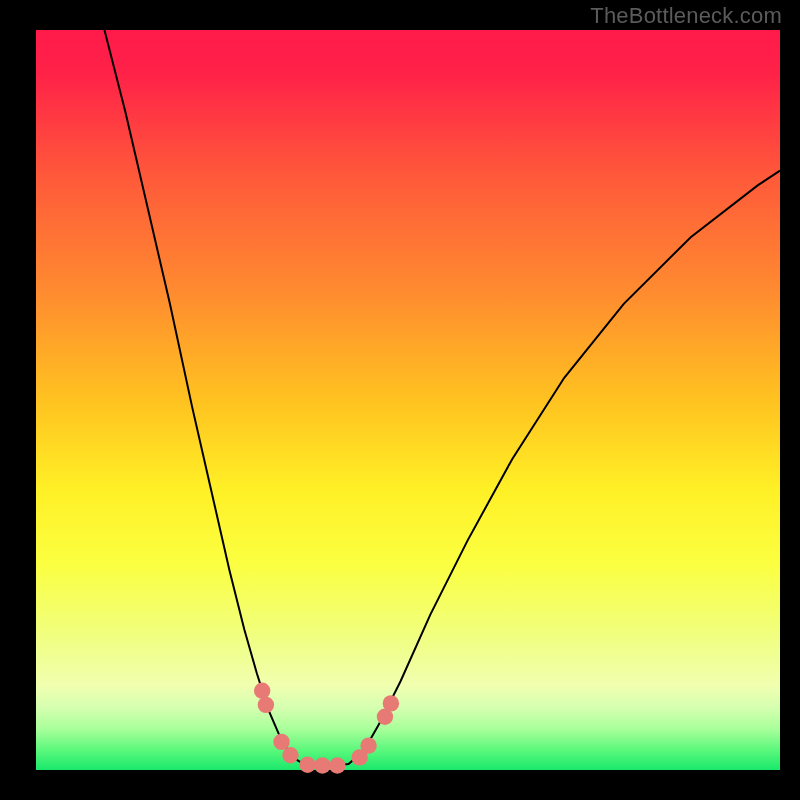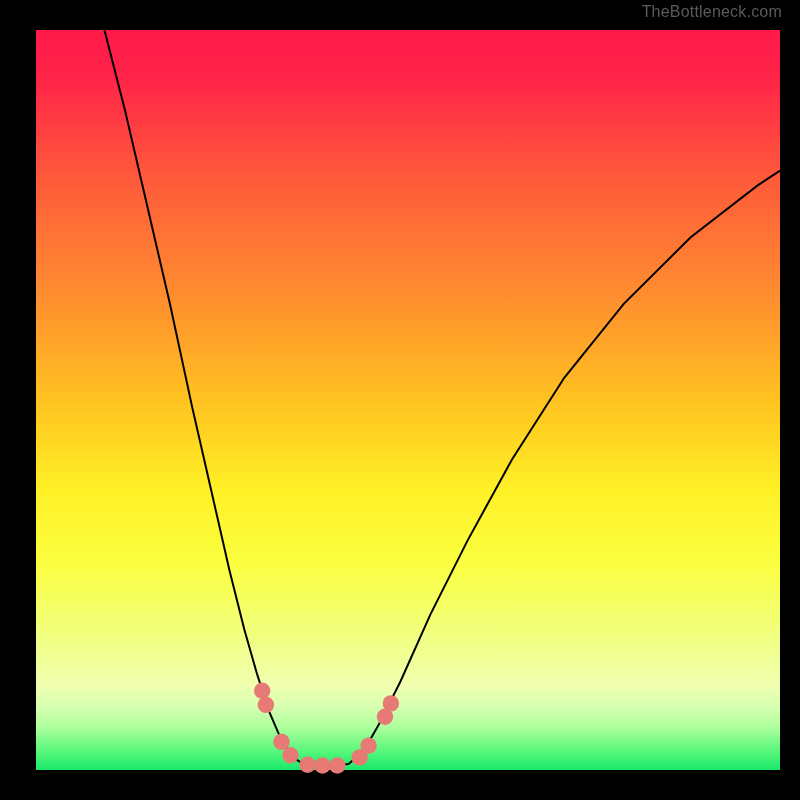--- a/index.html
+++ b/index.html
@@ -16,21 +16,21 @@
     top: 0;
     width: 800px;
     height: 800px;
     background: #000;
   }
   .watermark {
     position: absolute;
     top: 3px;
     right: 18px;
     font-family: Arial, Helvetica, sans-serif;
-    font-size: 16px;
+    font-size: 22px;
     color: #5b5b5b;
     letter-spacing: 0.2px;
   }
   svg { display: block; }
 </style>
 </head>
 <body>
 
 <div class="frame">
   <svg id="svg" width="800" height="800" viewBox="0 0 800 800">

